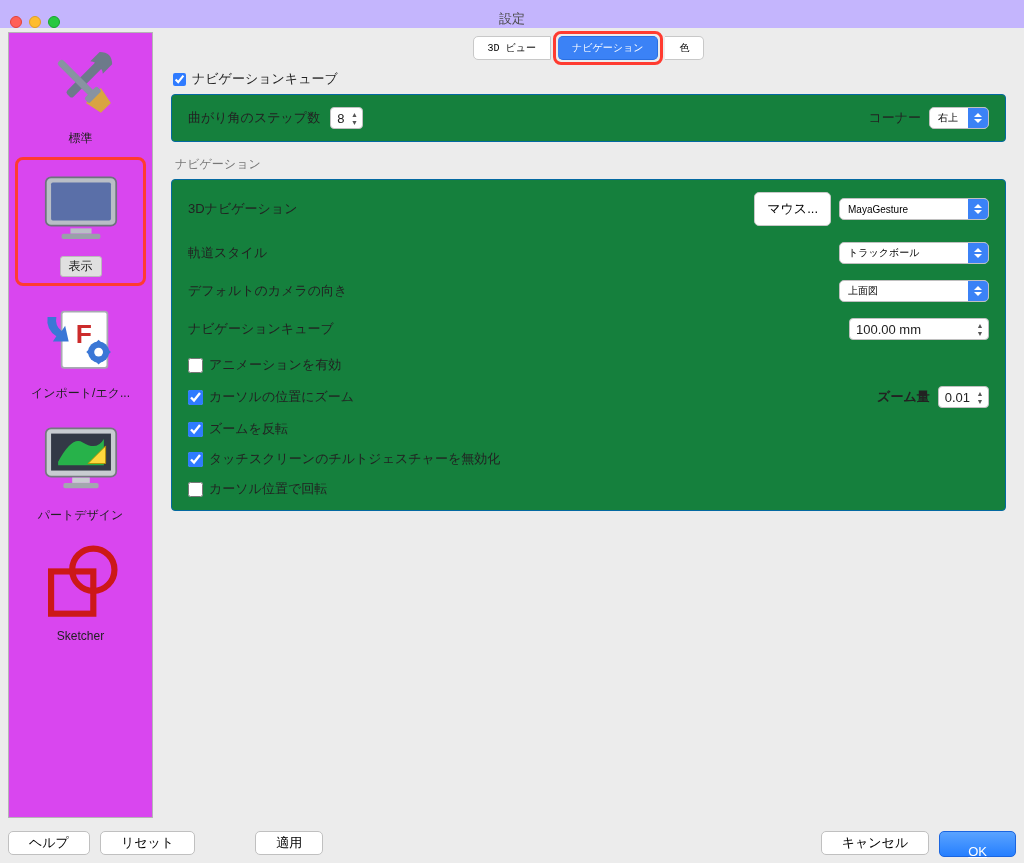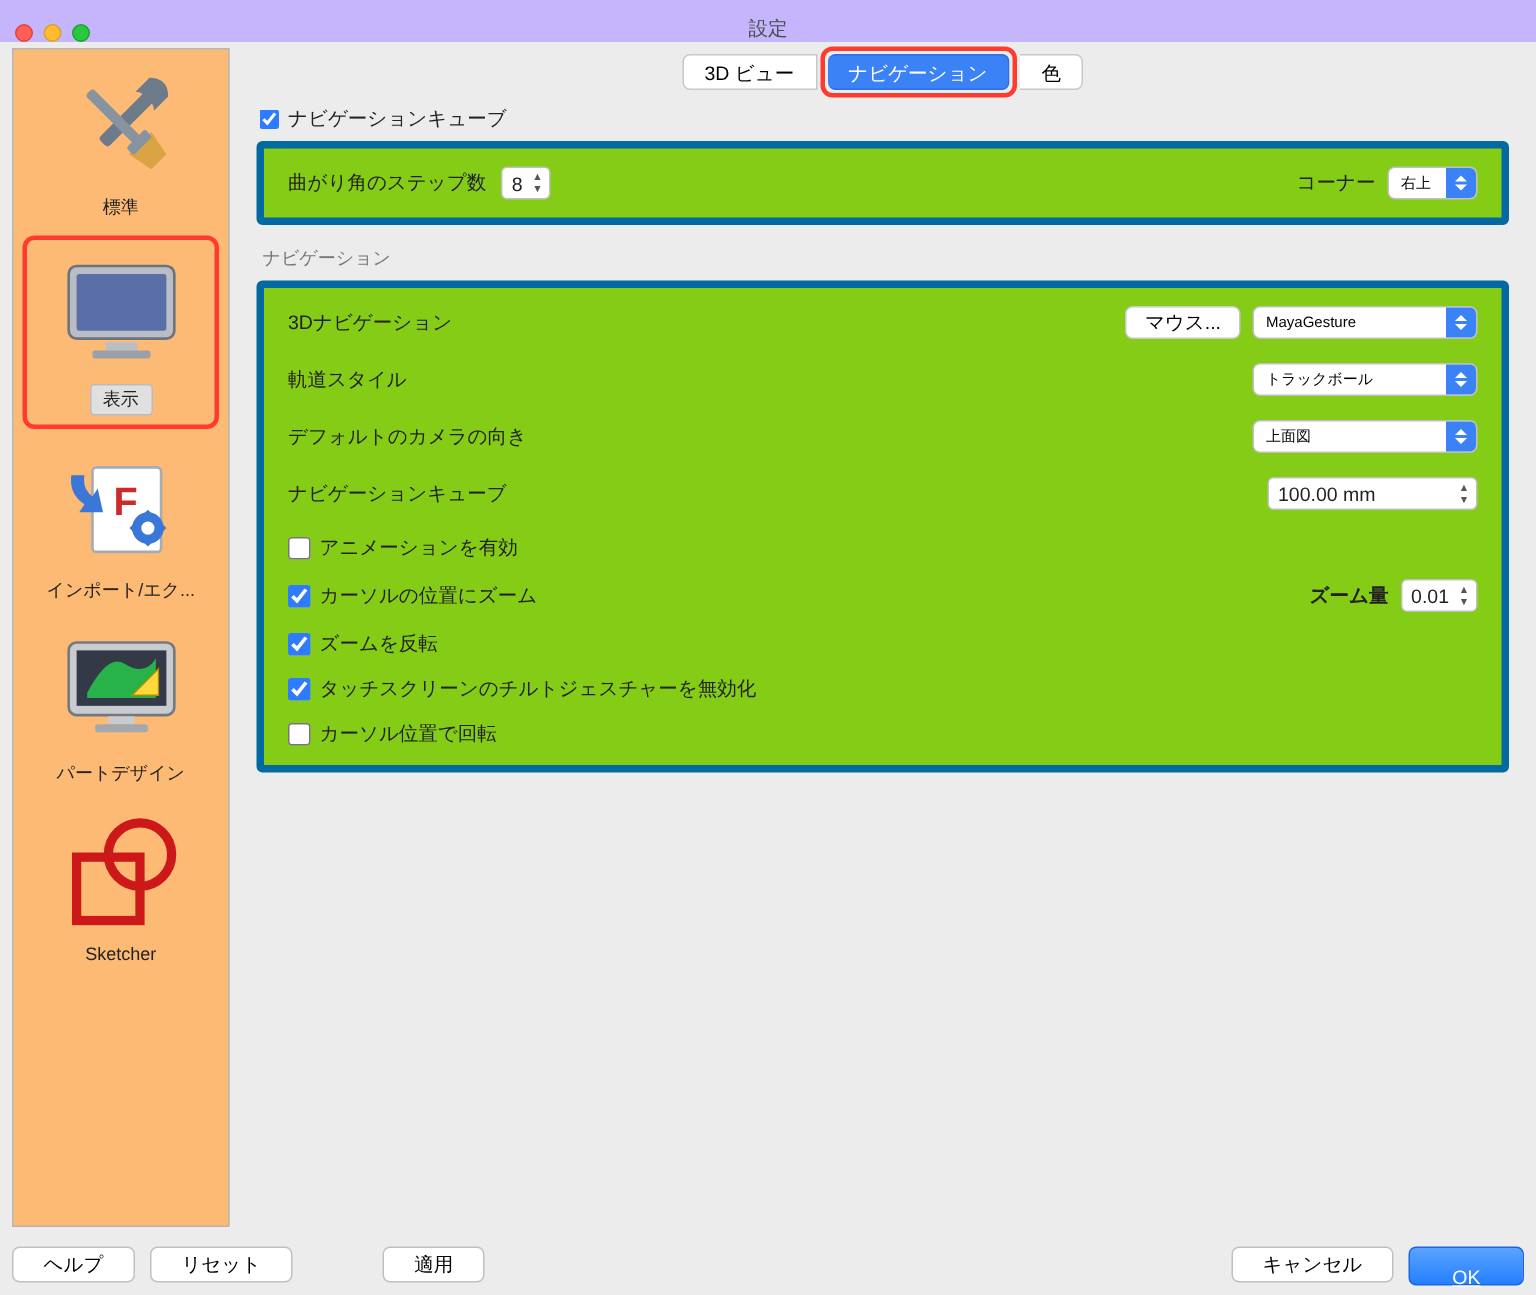--- a/index.html
+++ b/index.html
@@ -8,39 +8,39 @@
   .titlebar { height: 28px; display: flex; align-items: flex-end; position: relative; background: #c4b5fd; }
   .traffic { display: flex; gap: 7px; margin-left: 10px; }
   .traffic span { width: 12px; height: 12px; border-radius: 50%; display: inline-block; }
   .tl-close { background: #ff5f57; border: 1px solid #e24238; }
   .tl-min  { background: #febc2e; border: 1px solid #e0a020; }
   .tl-max  { background: #28c840; border: 1px solid #18a52c; }
   .title-center { position: absolute; left: 0; right: 0; text-align: center; font-size: 13px; color: #4a4a4a; }
 
   .content-wrap { display: flex; height: 790px; padding: 4px 8px 0 8px; gap: 8px; }
 
-  .sidebar { width: 145px; height: 100%; background: #fdba74; border: 1px solid #b5b5b5; overflow: hidden; }
+  .sidebar { width: 145px; height: 100%; background: #d946ef; border: 1px solid #b5b5b5; overflow: hidden; }
   .side-item { text-align: center; padding: 5px 2px 8px 2px; position: relative; }
   .side-item.highlight-box { border: 3px solid #ff3b30; border-radius: 8px; margin: 2px 6px; padding: 4px 0 6px 0; }
   .side-label { font-size: 12px; margin-top: 2px; display: inline-block; }
   .side-label.selected { background: #e0e0e0; border: 1px solid #bbb; border-radius: 3px; padding: 1px 8px; text-align: center; }
   .side-icon { width: 90px; height: 90px; margin: 0 auto; display: flex; align-items: center; justify-content: center; }
 
   .main { flex: 1; background: #ececec; position: relative; }
 
   .segmented { display: flex; justify-content: center; margin-top: 4px; margin-bottom: 10px; position: relative; }
   .seg-wrap { display: flex; border-radius: 5px; }
-  .seg { height: 24px; line-height: 24px; padding: 0 14px; font-size: 13px; background: #fff; border: 1px solid #c8c8c8; }
+  .seg { height: 24px; line-height: 24px; padding: 0 14px; font-size: 10px; background: #fff; border: 1px solid #c8c8c8; font-family: Liberation Mono, monospace; }
   .seg:first-child { border-top-left-radius: 5px; border-bottom-left-radius: 5px; }
   .seg:last-child { border-top-right-radius: 5px; border-bottom-right-radius: 5px; border-left: none; }
   .seg-mid { border-left: none; }
   .seg.active { background: #3b82f6; color: #fff; border-color: #2a6fe0; }
   .seg-hl { border: 3px solid #ff3b30; border-radius: 8px; padding: 2px; margin: -5px 2px; }
 
-  .groupbox { border: 5px solid #0369a1; background: #84cc16; border-radius: 4px; margin: 0 10px 14px 10px; padding: 12px 16px; }
+  .groupbox { border: 1px solid #0369a1; background: #15803d; border-radius: 4px; margin: 0 10px 14px 10px; padding: 12px 16px; }
   .group-title { margin: 0 10px 6px 14px; font-size: 12px; color: #777; }
   .form-row { display: flex; align-items: center; justify-content: space-between; margin-bottom: 16px; }
   .form-row:last-child { margin-bottom: 0; }
   .form-left { flex: 1; }
   .form-right { display: flex; align-items: center; gap: 8px; }
 
   .spinbox { background: #fff; border: 1px solid #c0c0c0; border-radius: 4px; height: 22px; display: flex; align-items: center; padding: 0 18px 0 6px; position: relative; min-width: 30px; }
   .spinbox.w150 { min-width: 140px; }
   .spinbox.w42 { min-width: 34px; }
   .spinbox .arrs { position: absolute; right: 1px; top: 1px; bottom: 1px; width: 14px; display: flex; flex-direction: column; justify-content: center; gap: 1px; }
@@ -48,21 +48,21 @@
 
   .mac-select { background: linear-gradient(#5aa3ff,#267fff); color: #fff; border-radius: 5px; height: 22px; display: flex; align-items: center; min-width: 150px; }
   .mac-select.light { background: #fff; color: #000; border: 1px solid #c0c0c0; }
   .mac-select .sel-text { flex: 1; padding: 0 8px; font-size: 10px; }
   .mac-select .sel-arr { width: 20px; display: flex; flex-direction: column; align-items: center; justify-content: center; background: #267fff; border-radius: 0 4px 4px 0; height: 100%; }
   .mac-select.light .sel-arr { background: #3b82f6; color: #fff; }
   .mac-select .sel-arr::before { content: ""; border-left: 4px solid transparent; border-right: 4px solid transparent; border-bottom: 4px solid #fff; margin-bottom: 2px; }
   .mac-select .sel-arr::after  { content: ""; border-left: 4px solid transparent; border-right: 4px solid transparent; border-top: 4px solid #fff; }
   .small-select { min-width: 60px; }
 
-  .mac-btn { background: #fff; border: 1px solid #c8c8c8; border-radius: 5px; height: 22px; padding: 0 12px; font-size: 13px; }
+  .mac-btn { background: #fff; border: 1px solid #c8c8c8; border-radius: 5px; height: 34px; padding: 0 12px; font-size: 13px; }
 
   .chk-row { display: flex; align-items: center; gap: 6px; margin-bottom: 12px; }
   .chk-row:last-child { margin-bottom: 0; }
   .chk-row input[type=checkbox] { width: 15px; height: 15px; accent-color: #2f7bff; }
 
   .bottom-bar { position: absolute; left: 8px; right: 8px; bottom: 6px; display: flex; justify-content: space-between; margin-top: 48px; }
   .btn-left, .btn-right { display: flex; gap: 10px; }
   .push-btn { height: 24px; padding: 0 20px; background: #fff; border: 1px solid #c0c0c0; border-radius: 5px; font-size: 13px; }
   .push-btn.primary { background: linear-gradient(#5aa3ff,#267fff); color: #fff; border-color: #1a65e0; padding: 12px 28px; text-decoration: underline; }
 

